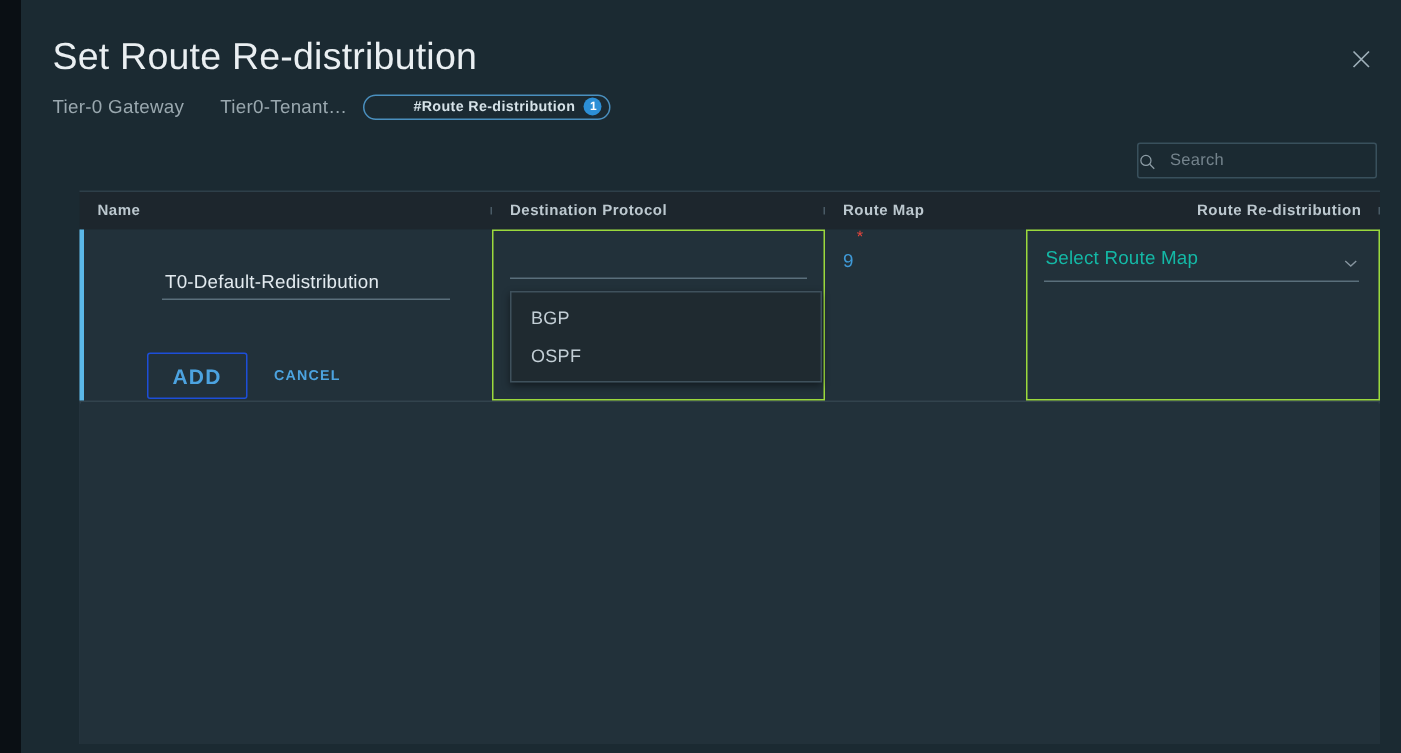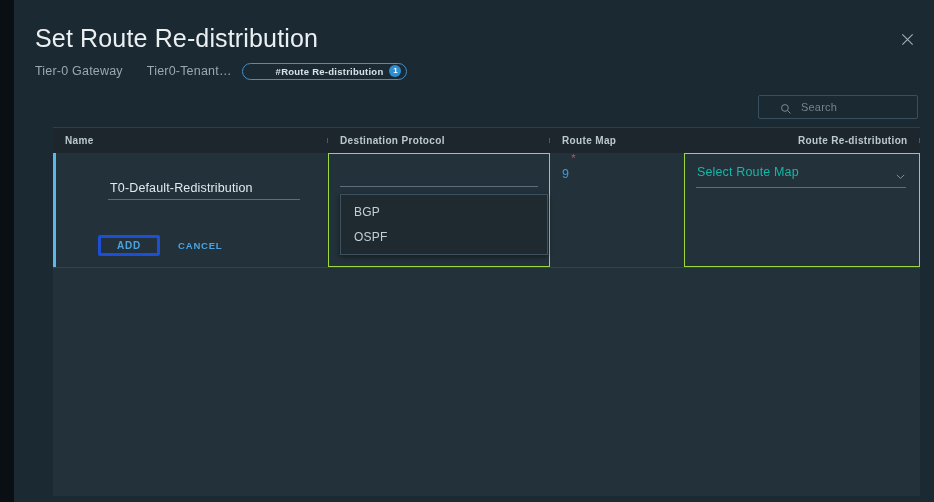--- a/index.html
+++ b/index.html
@@ -135,21 +135,21 @@
     position: absolute;
     right: 16px;
     top: 95px;
     width: 160px;
     height: 24px;
     box-sizing: border-box;
     border: 1px solid #39505c;
     border-radius: 2px;
     display: flex;
     align-items: center;
-    padding-left: 21px;
+    padding-left: 0;
     background: transparent;
     cursor: text;
   }
   .search-icon { width: 12px; height: 12px; flex: 0 0 auto; }
   .search-input {
     flex: 1;
     border: none;
     outline: none;
     background: transparent;
     color: #c6d2d9;
@@ -250,29 +250,29 @@
     display: block;
   }
   .row-actions {
     position: absolute;
     left: 45px;
     top: 82px;
     display: flex;
     align-items: center;
   }
   .btn-add {
-    height: 21px;
+    height: 31px;
     padding: 0 16px;
     box-sizing: border-box;
-    border: 3px solid #1d4ed8;
+    border: 1px solid #1d4ed8;
     border-radius: 2px;
     background: transparent;
     color: #4ca3e0;
     font-family: "Liberation Sans", sans-serif;
-    font-size: 10px;
+    font-size: 14px;
     font-weight: bold;
     letter-spacing: 0.8px;
     display: flex;
     align-items: center;
     cursor: pointer;
   }
   .btn-cancel {
     margin-left: 18px;
     border: none;
     background: transparent;

